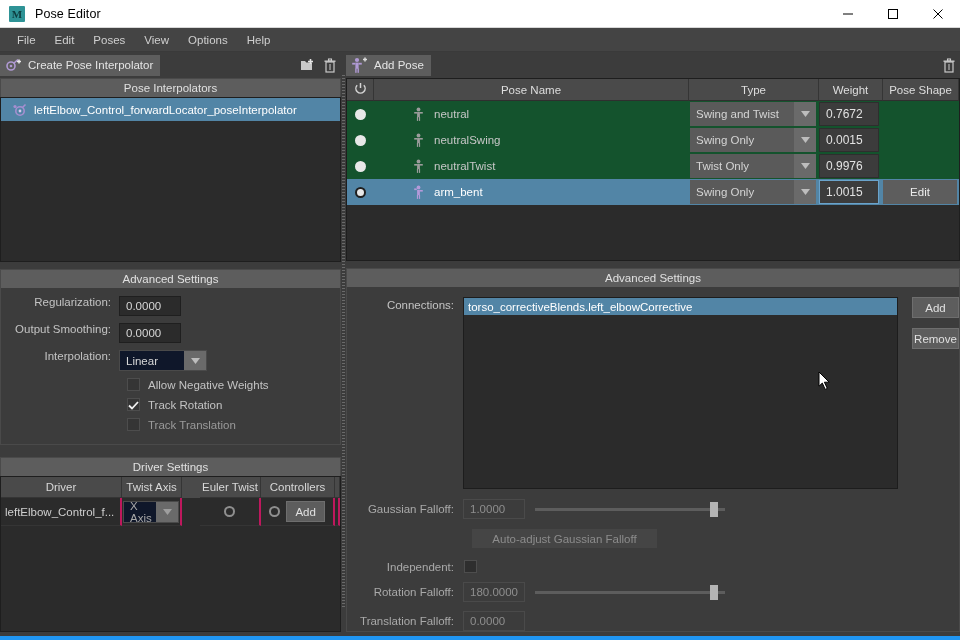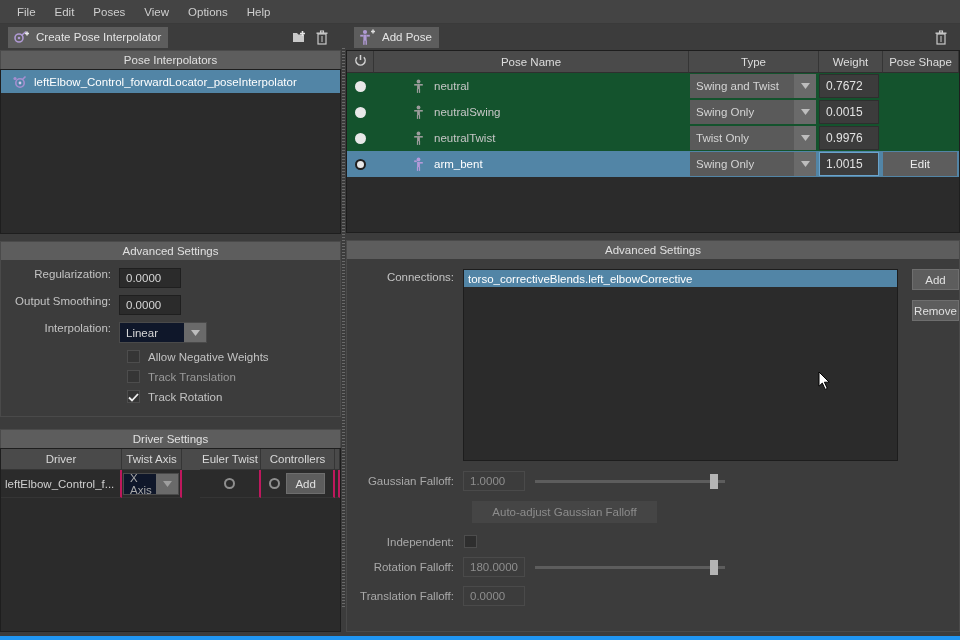--- a/index.html
+++ b/index.html
@@ -63,21 +63,21 @@
   }
   .splitter .dots {
     width: 3px; height: 92%;
     background-image: repeating-linear-gradient(to bottom, #6a6a6a 0 1px, transparent 1px 3px);
   }
   .right-pane { flex: 1 1 auto; display: flex; flex-direction: column; min-width: 0; }
 
   
   .toolstrip {
     height: 26px; flex: 0 0 26px; display: flex; align-items: center;
-    background: #3c3c3c; padding: 0 8px;
+    background: #3c3c3c; padding: 0 0;
   }
   .tool-btn {
     display: flex; align-items: center; height: 21px;
     background: #5d5d5d; color: #e4e4e4; font-size: 11.5px;
     padding: 0 7px 0 3px; border: none; gap: 5px;
   }
   .toolstrip .spacer { flex: 1 1 auto; }
   .icon-btn {
     width: 22px; height: 22px; display: flex; align-items: center; justify-content: center;
   }
@@ -228,20 +228,42 @@
 
   .bottom-bar { height: 4px; flex: 0 0 4px; background: #2096f3; }
 
   .cursor { position: absolute; left: 818px; top: 371px; pointer-events: none; }
 </style>
 </head>
 <body>
 
 <div id="app">
 
+  <div class="titlebar">
+    <div class="title-icon"></div>
+    <div class="title-text">Pose Editor</div>
+    <div class="win-btns">
+      <div class="win-btn">
+        <svg width="12" height="12" viewBox="0 0 12 12">
+            <line x1="1" y1="6" x2="11" y2="6" stroke="#000" stroke-width="1"></line>
+          </svg>
+      </div>
+      <div class="win-btn">
+        <svg width="12" height="12" viewBox="0 0 12 12">
+            <rect x="1.5" y="1.5" width="9" height="9" fill="none" stroke="#000" stroke-width="1"></rect>
+          </svg>
+      </div>
+      <div class="win-btn">
+        <svg width="12" height="12" viewBox="0 0 12 12">
+            <line x1="1.5" y1="1.5" x2="10.5" y2="10.5" stroke="#000" stroke-width="1"></line>
+            <line x1="10.5" y1="1.5" x2="1.5" y2="10.5" stroke="#000" stroke-width="1"></line>
+          </svg>
+      </div>
+    </div>
+  </div>
 
   <div class="menubar">
     <div class="menu-item">File</div>
     <div class="menu-item">Edit</div>
     <div class="menu-item">Poses</div>
     <div class="menu-item">View</div>
     <div class="menu-item">Options</div>
     <div class="menu-item">Help</div>
   </div>
 
@@ -313,32 +335,32 @@
                 </svg>
             </div>
           </div>
         </div>
 
         <div class="chk-row">
           <div class="chkbox"></div>
           <div class="chk-label">Allow Negative Weights</div>
         </div>
         <div class="chk-row">
-          <div class="chkbox"></div>
-          <div class="chk-label dim">Track Translation</div>
-        </div>
-        <div class="chk-row">
           <div class="chkbox">
             <span>
               <svg width="11" height="9" viewBox="0 0 11 9">
                   <path d="M1 4.5L4 7.5 10 1" fill="none" stroke="#f0f0f0" stroke-width="1.8"></path>
                 </svg>
             </span>
           </div>
           <div class="chk-label">Track Rotation</div>
+        </div>
+        <div class="chk-row">
+          <div class="chkbox"></div>
+          <div class="chk-label dim">Track Translation</div>
         </div>
       </div>
 
       <div class="section-title" style="margin-top:12px;">Driver Settings</div>
       <div class="driver-box">
         <div class="driver-table">
           <div class="dt-head">
             <div class="col-driver">Driver</div>
             <div class="col-twist">Twist Axis</div>
             <div class="col-euler">Euler Twist</div>

